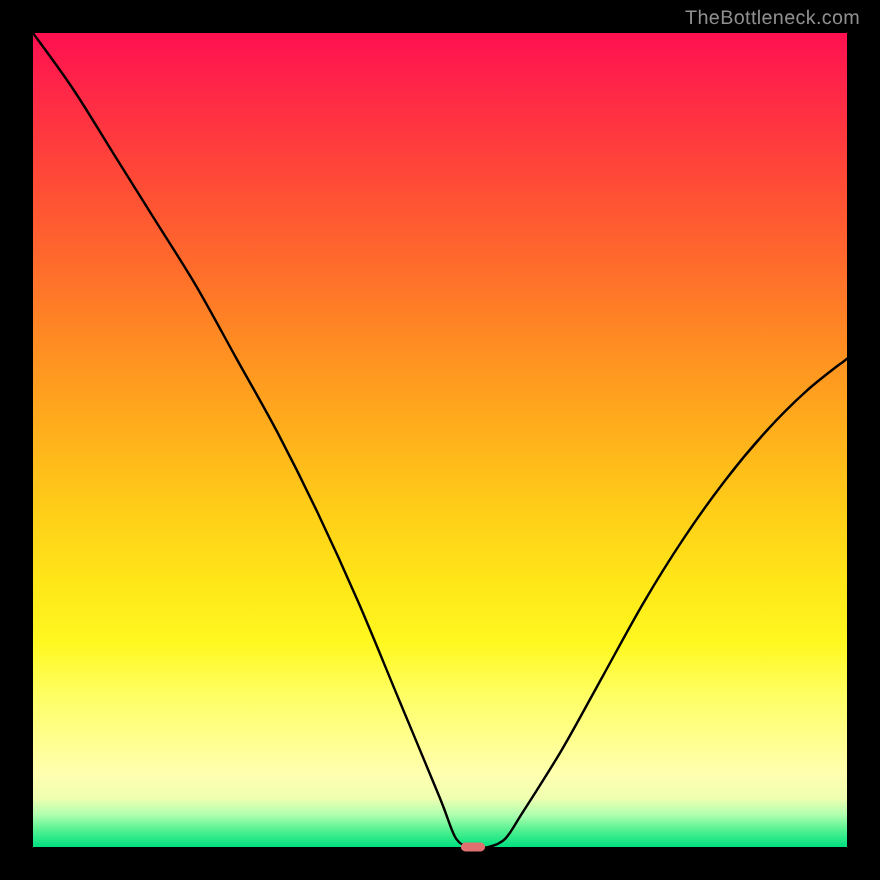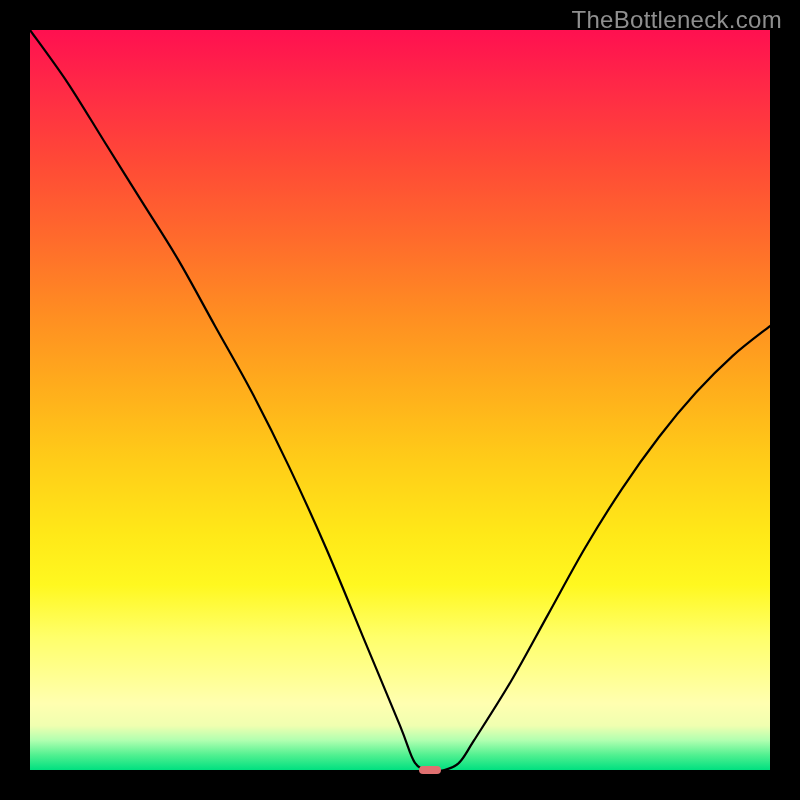--- a/index.html
+++ b/index.html
@@ -51,21 +51,21 @@
     position: absolute;
     background: #e07070;
     border-radius: 8px;
   }
   .watermark {
     position: absolute;
     top: 6px;
     right: 18px;
     color: #8f8f8f;
     font-family: Arial, Helvetica, sans-serif;
-    font-size: 24px;
+    font-size: 18px;
     font-weight: 500;
     letter-spacing: 0.3px;
   }
 </style>
 </head>
 <body>
 
 <div class="chart-container">
 
   <div class="plot-area">

